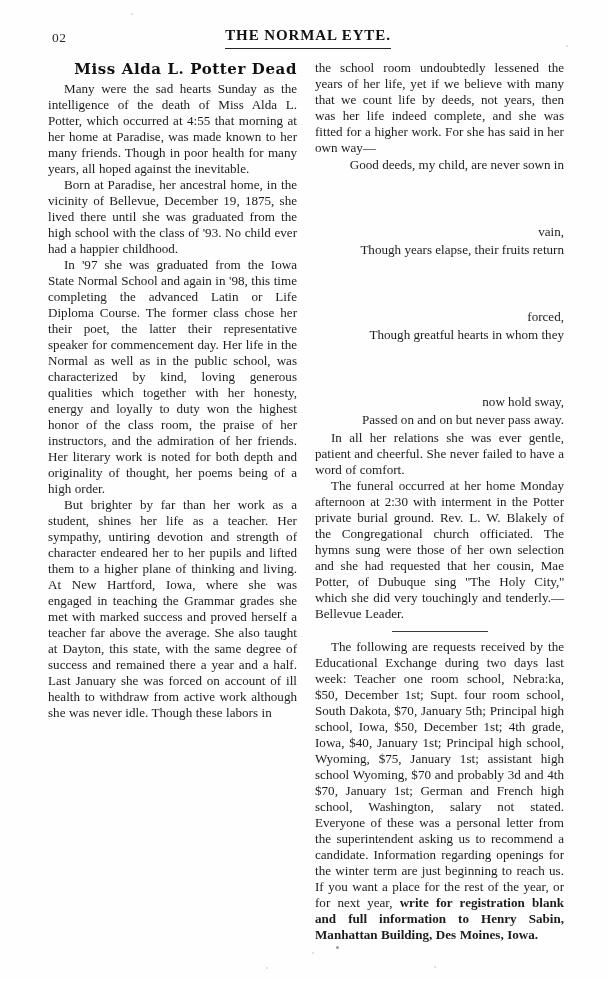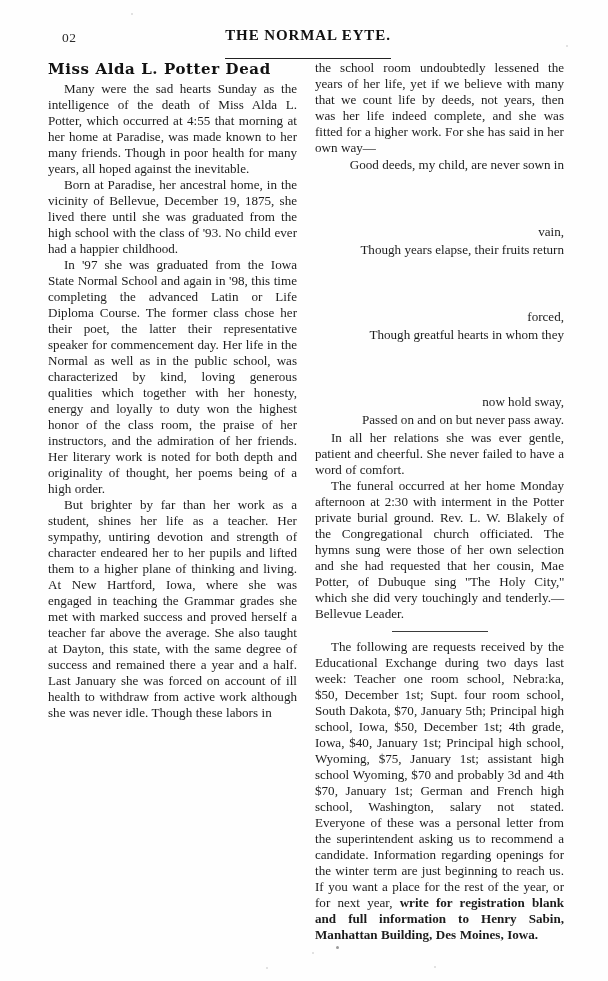--- a/index.html
+++ b/index.html
@@ -24,59 +24,59 @@
     padding: 26px 40px 0 48px;
   }
 
   
   .running-head {
     position: relative;
     height: 26px;
   }
   .folio {
     position: absolute;
-    left: 14px;
+    left: 4px;
     top: 4px;
     font-size: 13.5px;
     letter-spacing: 0.4px;
     color: #2b2b2b;
   }
   .head-title-wrap {
     position: absolute;
     left: 0;
     right: 0;
     top: 0;
     text-align: center;
   }
   .head-title {
     display: inline-block;
     font-size: 15px;
     font-weight: bold;
     letter-spacing: 0.9px;
     color: #111;
     border-bottom: 1.6px solid #222;
-    padding-bottom: 14px;
+    padding-bottom: 4px;
   }
 
   
   .columns {
     display: flex;
     gap: 18px;
     margin-top: 8px;
   }
   .col {
     width: 249px;
     flex: 0 0 249px;
   }
 
   .article-title {
     font-family: "DejaVu Serif", "Liberation Serif", serif;
     font-size: 15px;
     font-weight: bold;
-    text-align: left;
+    text-align: right;
     letter-spacing: 0.6px;
     margin: 0 0 3px 0;
     color: #111;
     font-synthesis: weight;
   }
 
   p.para {
     margin: 0;
     font-size: 13.1px;
     line-height: 16px;

